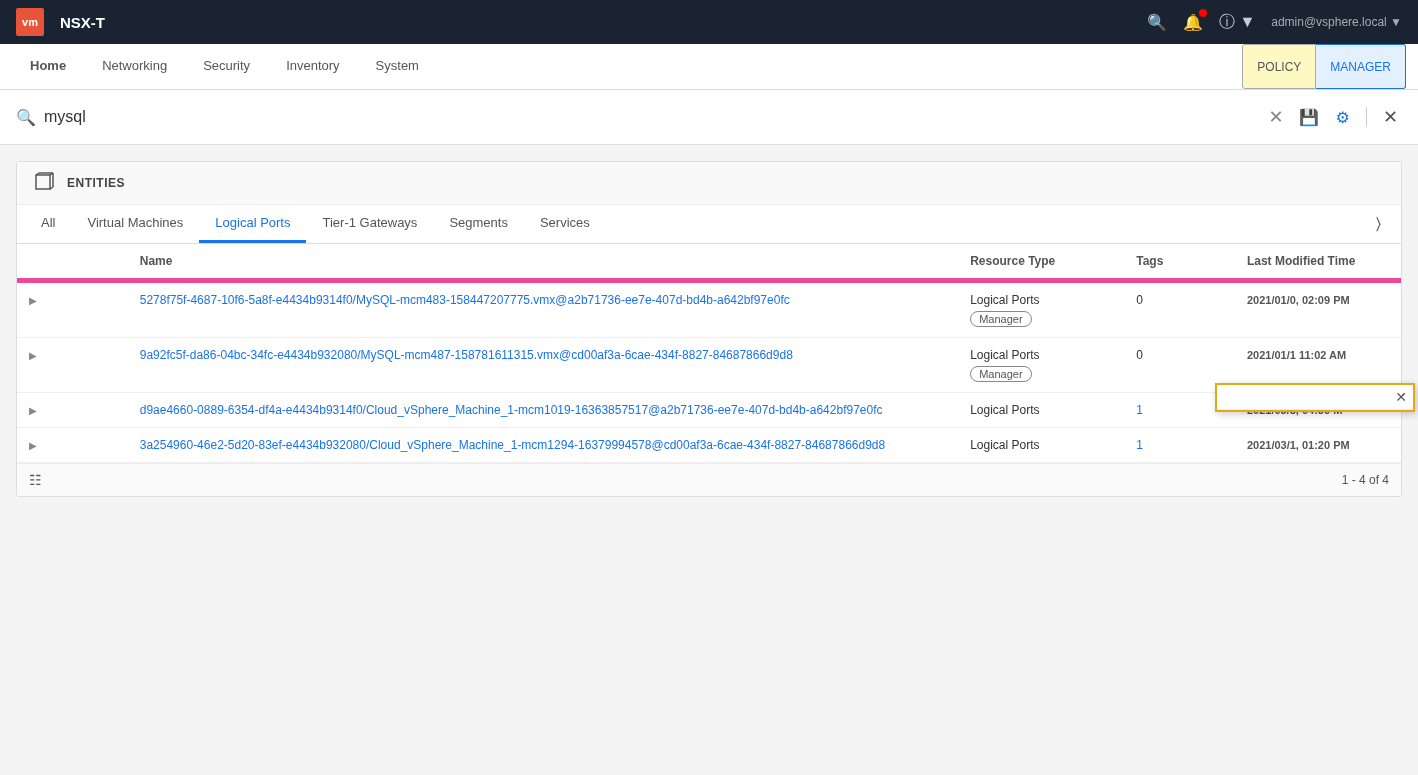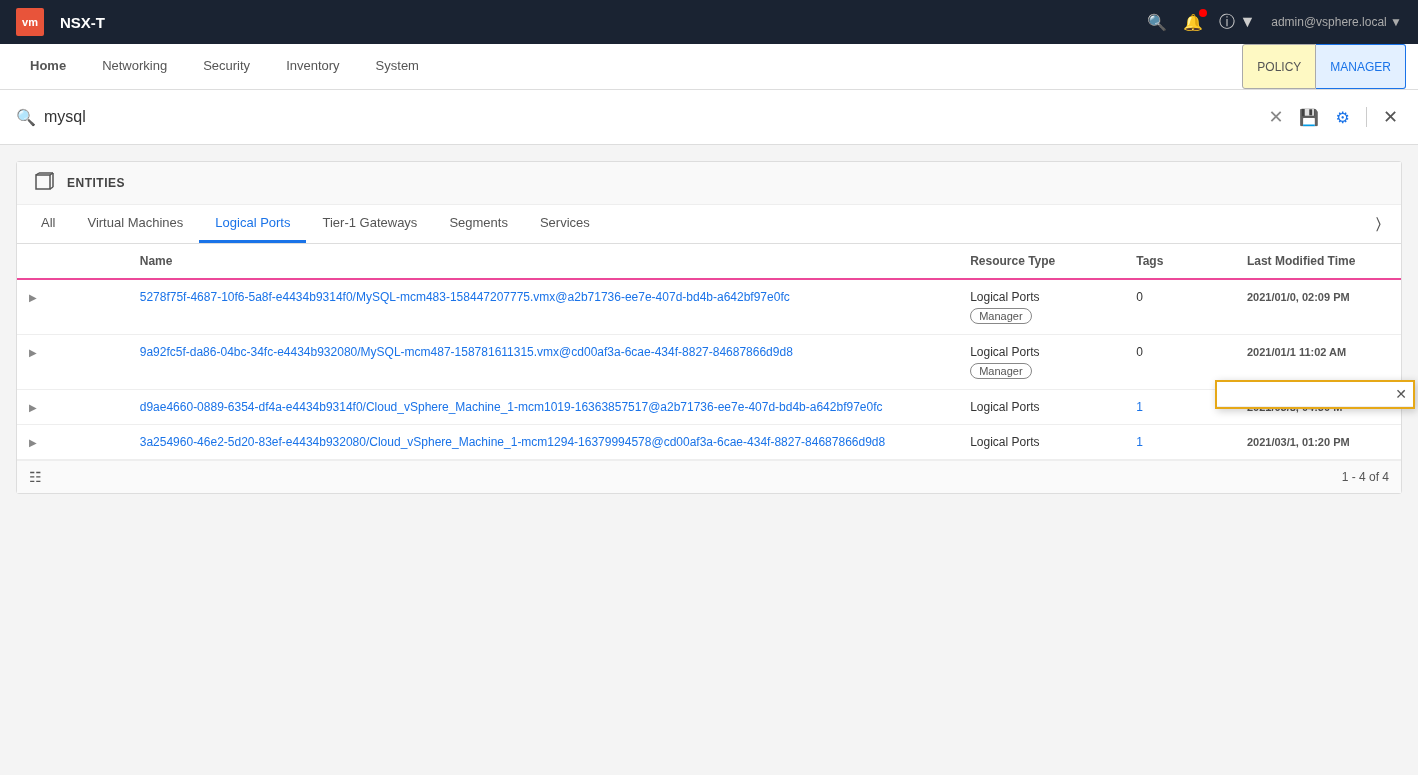--- a/index.html
+++ b/index.html
@@ -131,21 +131,21 @@
     .filter-tab-arrow {
       margin-left: auto;
       padding: 10px 12px;
       cursor: pointer;
       color: #555;
       font-size: 16px;
     }
 
     
     .data-table { width: 100%; border-collapse: collapse; }
-    .data-table thead tr { border-bottom: 2px solid #ec4899; }
+    .data-table thead tr { border-bottom: 5px solid #ec4899; }
     .data-table th {
       padding: 10px 12px;
       text-align: left;
       font-size: 12px;
       color: #555;
       font-weight: 600;
       white-space: nowrap;
     }
     .data-table th.name-col { width: 60%; }
     .data-table th.resource-col { width: 12%; }

